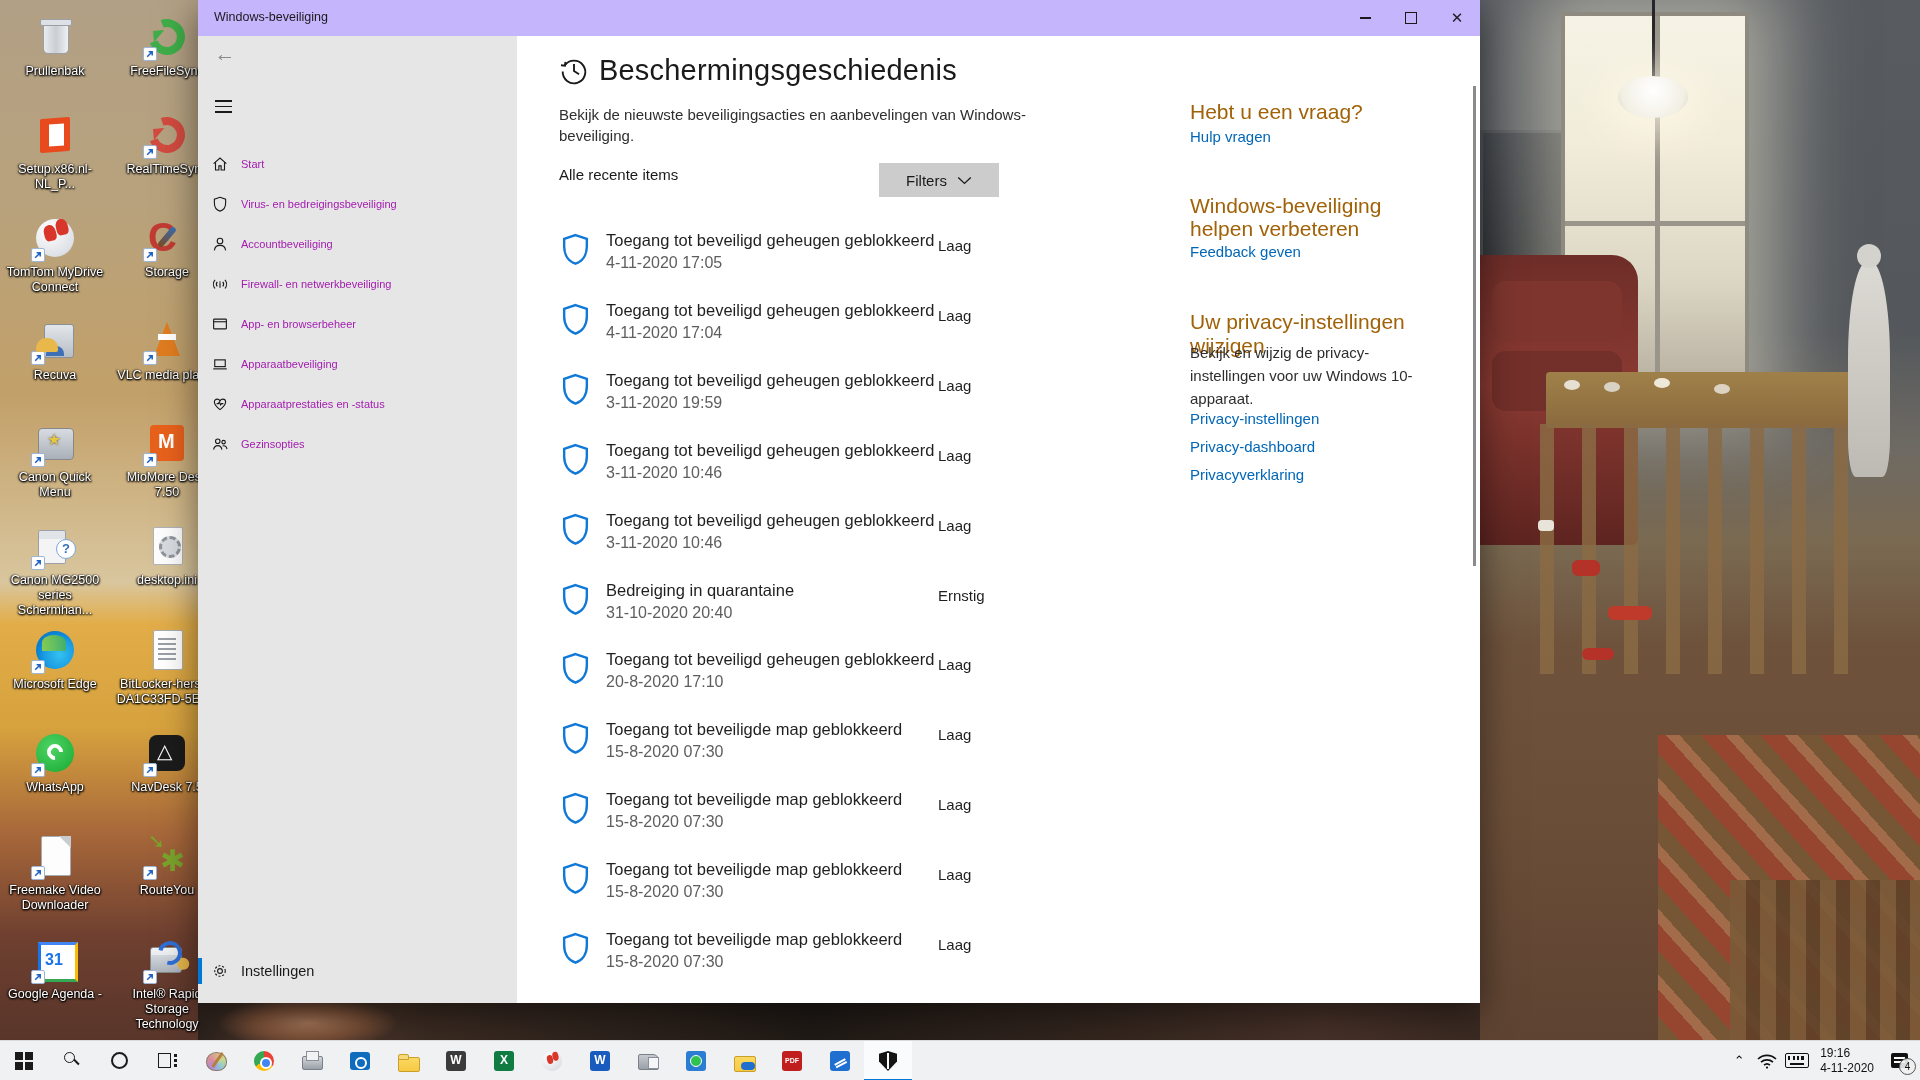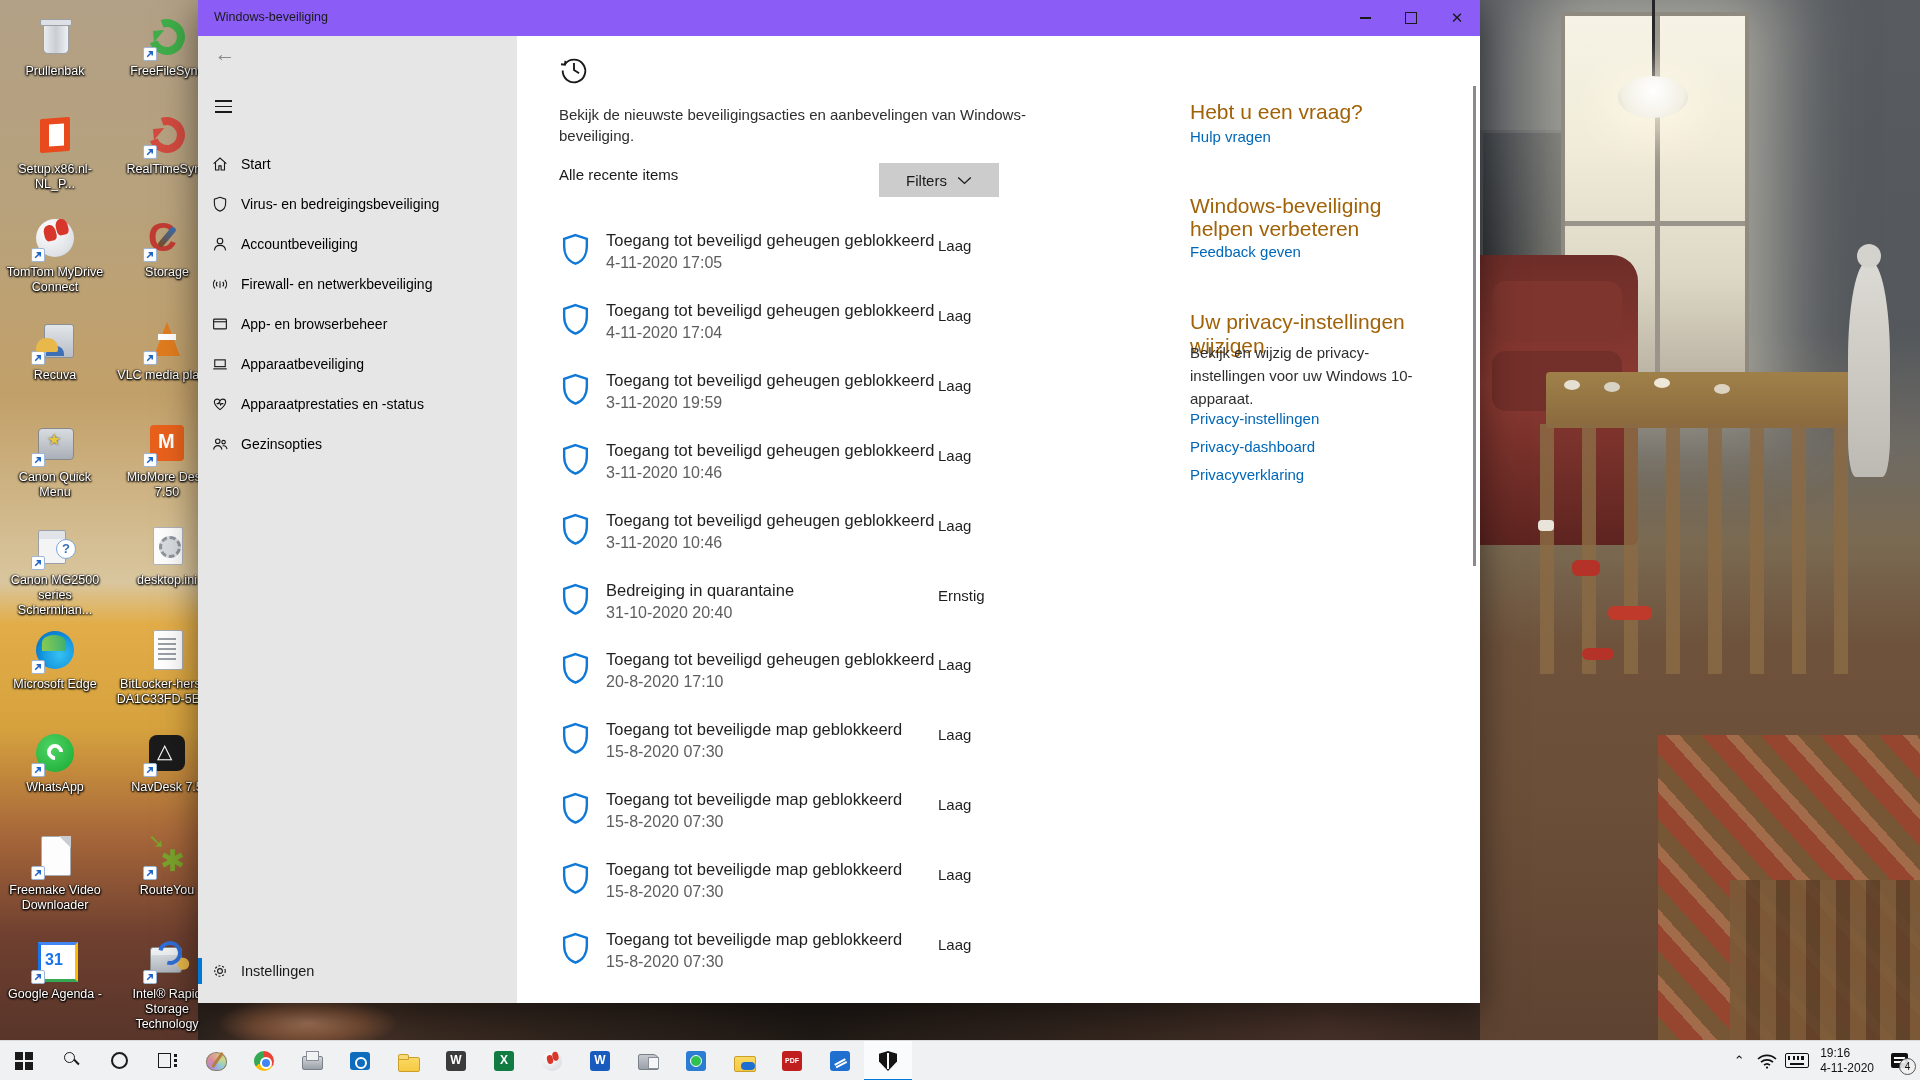--- a/index.html
+++ b/index.html
@@ -76,37 +76,37 @@
   .di-doc-plain:after{content:"";position:absolute;right:7px;top:3px;border:6px solid #c8ccd0;border-left-color:transparent;border-bottom-color:transparent;}
   .di-routeyou:before{content:"✱";position:absolute;left:16px;top:10px;font-size:30px;font-weight:bold;color:#7aa32c;}
   .di-routeyou:after{content:"➘";position:absolute;left:4px;top:-4px;font-size:20px;font-weight:bold;color:#7aa32c;}
   .di-gcal:before{content:"";position:absolute;left:6px;top:5px;width:34px;height:34px;background:#fff;border:3px solid #1a73e8;border-top-color:#4285f4;border-right-color:#fbbc04;border-bottom-color:#34a853;box-sizing:content-box;}
   .di-gcal:after{content:"31";position:absolute;left:13px;top:14px;font-size:16px;font-weight:bold;color:#1a73e8;}
   .di-intel-rst:before{content:"";position:absolute;left:6px;top:10px;width:30px;height:24px;background:linear-gradient(180deg,#e4e8ec,#aeb4bc);border:1px solid #888;border-radius:3px;box-shadow:inset 0 7px 0 rgba(255,255,255,.5);}
   .di-intel-rst:after{content:"";position:absolute;left:14px;top:4px;width:24px;height:24px;border:4px solid #2f6fd6;border-left-color:transparent;border-radius:50%;transform:rotate(-30deg);box-sizing:border-box;box-shadow:6px 16px 0 -6px #e8b84b;}
 
   
   .window{position:absolute;left:198px;top:0;width:1282px;height:1003px;background:#fff;box-shadow:0 10px 34px rgba(0,0,0,.5);}
-  .titlebar{position:absolute;left:0;top:0;width:100%;height:36px;background:#8b5cf6;}
+  .titlebar{position:absolute;left:0;top:0;width:100%;height:36px;background:#c4b5fd;}
   .titlebar .t{position:absolute;left:16px;top:10px;font-size:12.5px;color:#1a1a1a;}
   .caption-btns{position:absolute;right:0;top:0;height:36px;display:flex;}
   .cap{width:46px;height:36px;display:flex;align-items:center;justify-content:center;color:#1a1a1a;font-size:13px;}
   .cap .maxbox{width:10px;height:10px;border:1.2px solid #1a1a1a;}
   .cap.minimize:before{content:"";width:11px;height:1.4px;background:#1a1a1a;display:block;}
   .cap.close{font-size:15px;}
 
   .sidebar{position:absolute;left:0;top:36px;width:319px;height:967px;background:#e6e6e6;}
   .back-btn{position:absolute;left:8px;top:2px;width:38px;height:32px;color:#8a8a8a;font-size:21px;line-height:32px;text-align:center;}
   .burger{position:absolute;left:13px;top:56px;width:30px;height:26px;padding:4px;}
   .burger i{display:block;width:17px;height:1.6px;background:#1a1a1a;margin:4px 0;}
   .nav{position:absolute;left:0;top:108px;width:100%;}
   .nav-item{position:relative;height:40px;display:flex;align-items:center;}
   .nav-item .nicon{width:18px;height:18px;margin:0 12px 0 13px;color:#1a1a1a;flex:none;}
   .nav-item .nicon svg{width:18px;height:18px;display:block;}
-  .nav-item .nlabel{font-size:14px;color:#000000;white-space:nowrap;}
+  .nav-item .nlabel{font-size:11px;color:#a21caf;white-space:nowrap;}
   .settings-item{position:absolute;left:0;bottom:12px;width:100%;height:40px;display:flex;align-items:center;}
   .settings-item .acc{position:absolute;left:0;top:7px;width:4px;height:26px;background:#0078d7;}
   .settings-item .nicon{width:18px;height:18px;margin:0 12px 0 13px;color:#1a1a1a;}
   .settings-item .nicon svg{width:18px;height:18px;display:block;}
   .settings-item .nlabel{font-size:14.5px;color:#1a1a1a;}
 
   .content{position:absolute;left:319px;top:36px;right:0;bottom:0;}
   .page-head{position:absolute;left:41px;top:18px;display:flex;align-items:center;}
   .page-head .hicon{width:32px;height:32px;margin-right:9px;}
   .page-head .htitle{font-size:29px;font-weight:400;color:#1a1a1a;letter-spacing:.2px;}
@@ -527,20 +527,21 @@
       </div>
     </div>
 
     <div class="content">
       <div class="page-head">
         <span class="hicon" id="history-icon"><svg viewBox="0 0 34 34" fill="none" stroke="#1a1a1a" stroke-width="2">
               <path d="M7.2 11.1A12 12 0 1 1 5 17.6"></path>
               <path d="M3.2 10.9l4.2.5.5-4.2"></path>
               <path d="M17 9.5V17l5.4 3.4"></path>
             </svg></span>
+        <span class="htitle">Beschermingsgeschiedenis</span>
       </div>
       <div class="page-desc">Bekijk de nieuwste beveiligingsacties en aanbevelingen van Windows-beveiliging.</div>
       <div class="list-label">Alle recente items</div>
       <div class="filters-btn">
         <span>Filters</span>
         <svg viewBox="0 0 18 10" fill="none" stroke="#1a1a1a" stroke-width="1.6">
             <path d="M1.5 1.5 9 8.5l7.5-7"></path>
           </svg>
       </div>
       <div class="events" id="event-list">

